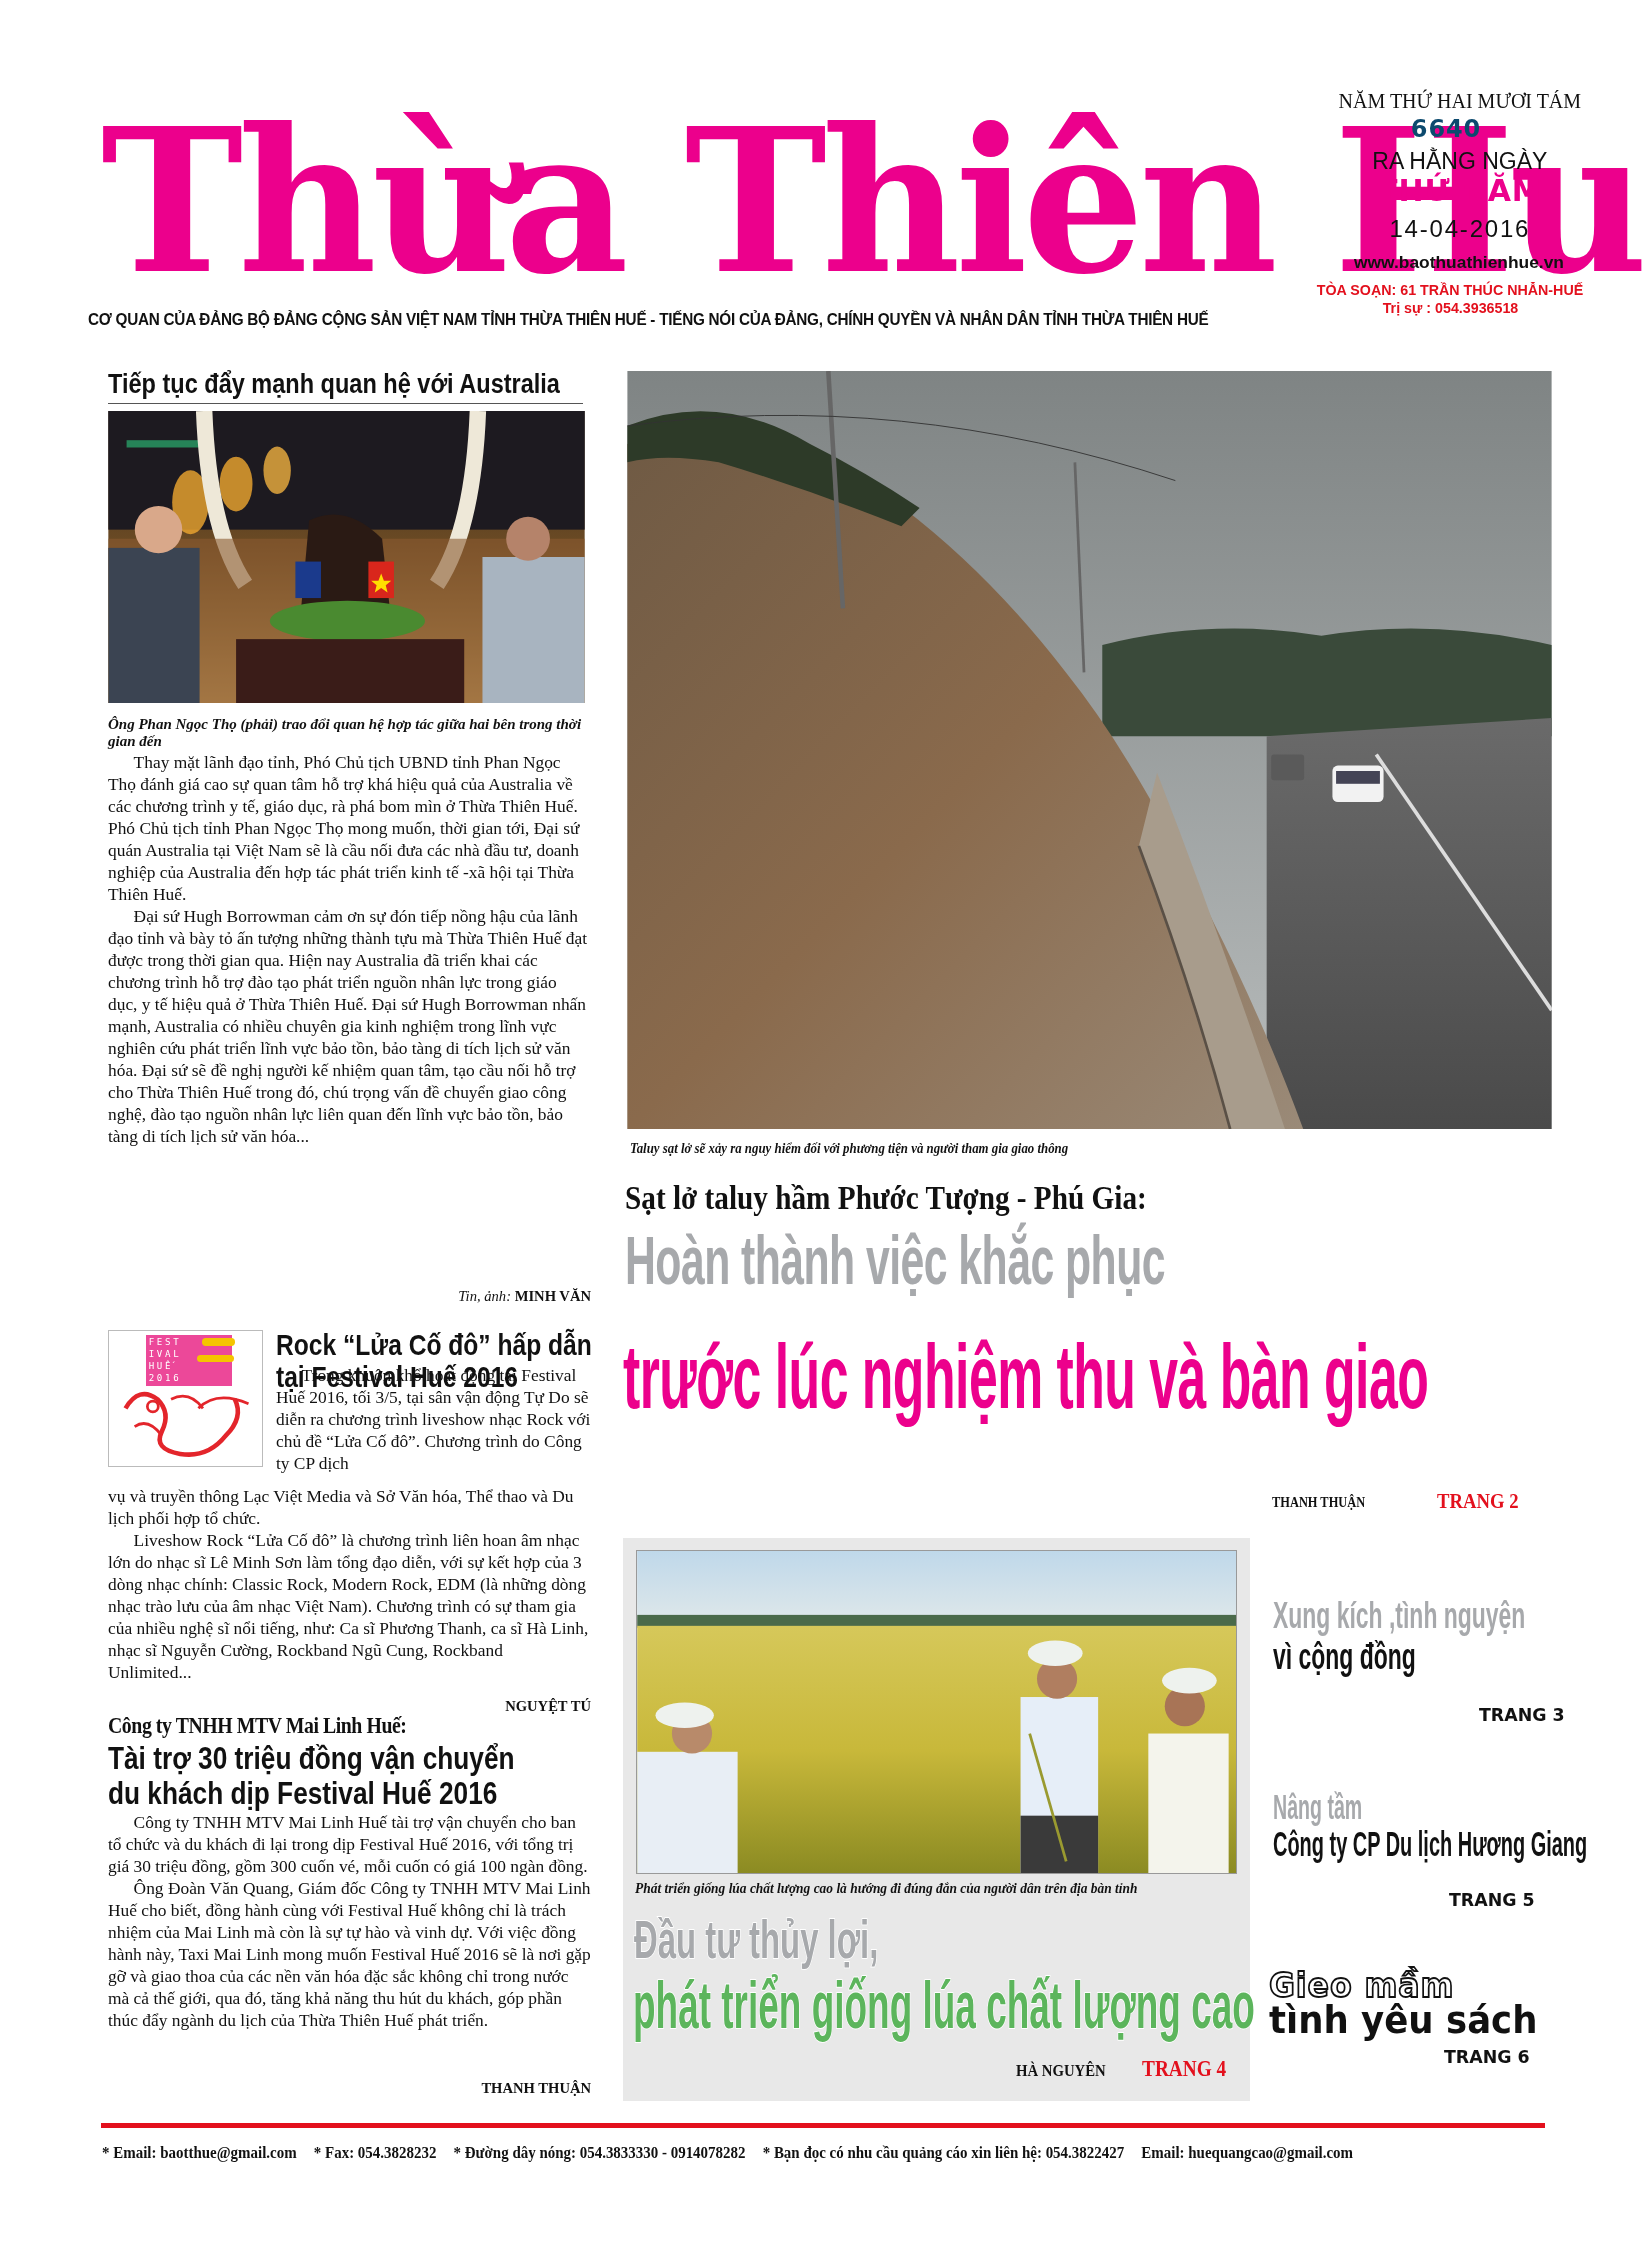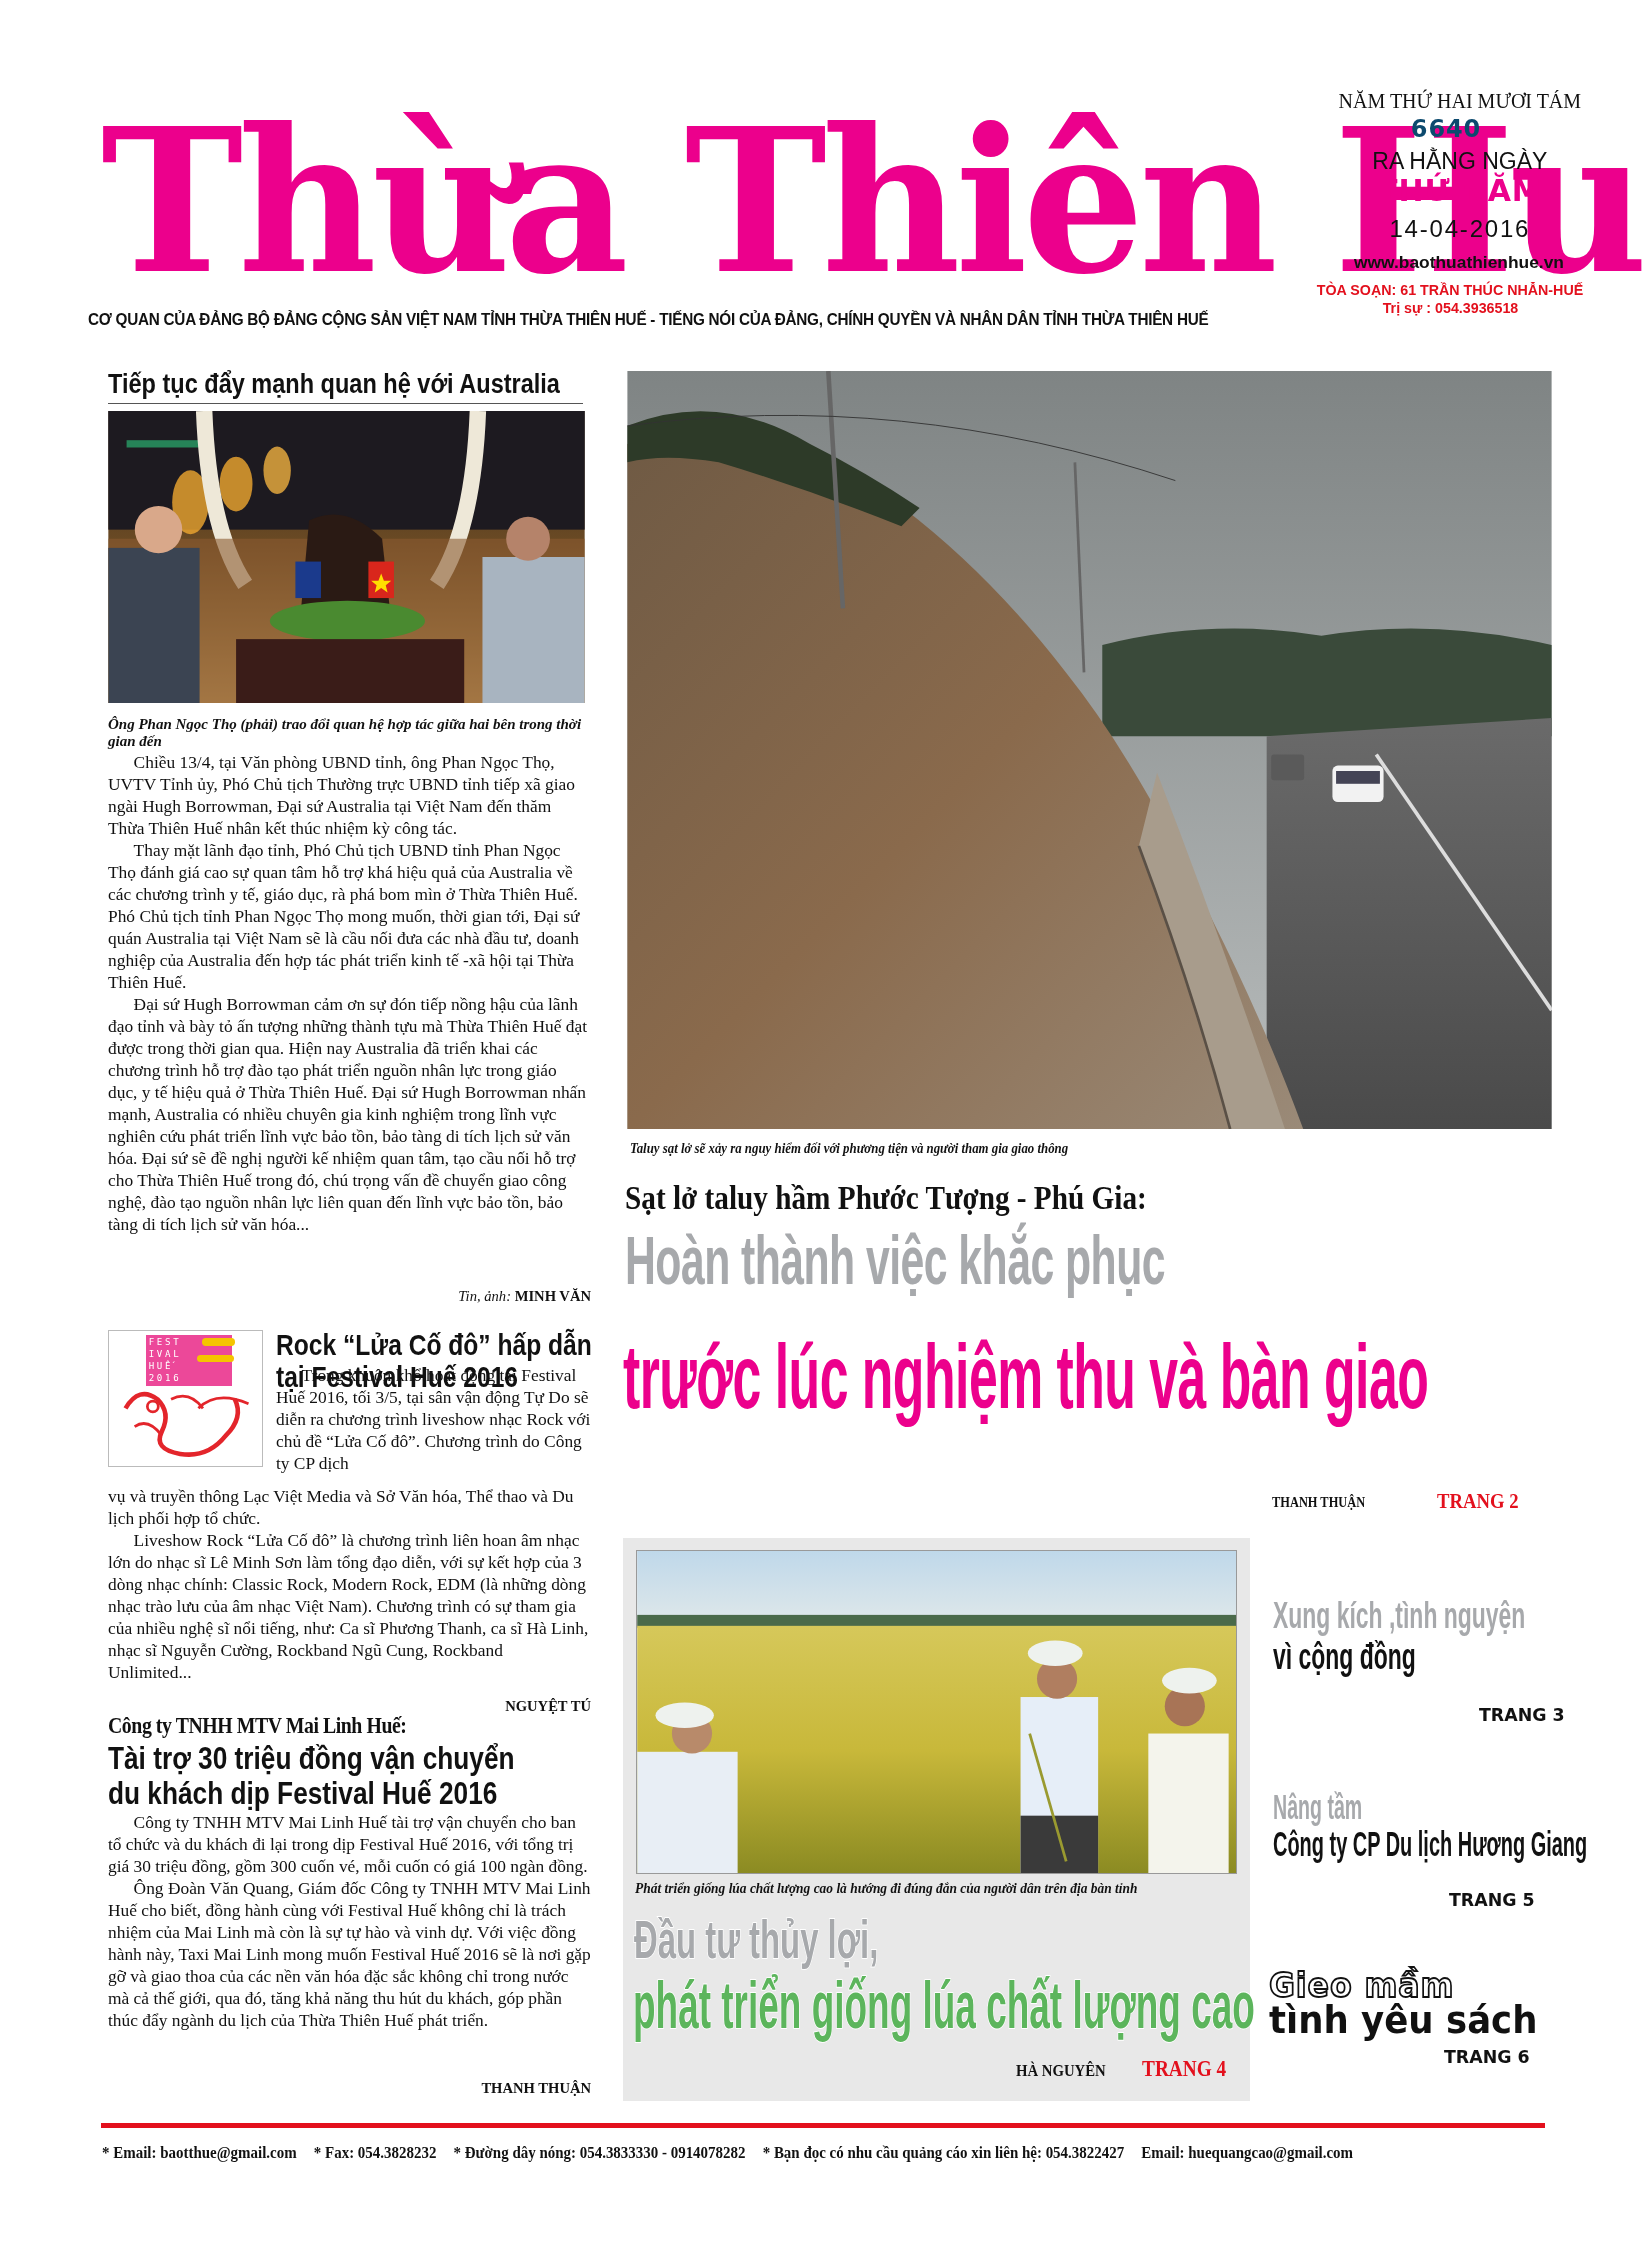--- a/index.html
+++ b/index.html
@@ -116,21 +116,20 @@
       <ellipse cx="262" cy="230" rx="85" ry="22" fill="#4a8a30"></ellipse>
       <rect x="140" y="250" width="250" height="70" fill="#3a1c18"></rect>
       <rect x="0" y="150" width="100" height="170" fill="#3b4452"></rect>
       <circle cx="55" cy="130" r="26" fill="#d9a88a"></circle>
       <rect x="410" y="160" width="112" height="160" fill="#a8b4c0"></rect>
       <circle cx="460" cy="140" r="24" fill="#b5836a"></circle>
     </svg>
   </div>
   <div class="abs caption-italic" style="left:108px; top:716px; width:484px;">Ông Phan Ngọc Thọ (phải) trao đổi quan hệ hợp tác giữa hai bên trong thời gian đến</div>
   <div class="abs body-text" style="left:108px; top:751px; width:482px;">
-    <p>Chiều 13/4, tại Văn phòng UBND tỉnh, ông Phan Ngọc Thọ, UVTV Tỉnh ủy, Phó Chủ tịch Thường trực UBND tỉnh tiếp xã giao ngài Hugh Borrowman, Đại sứ Australia tại Việt Nam đến thăm Thừa Thiên Huế nhân kết thúc nhiệm kỳ công tác.</p>
     <p>Thay mặt lãnh đạo tỉnh, Phó Chủ tịch UBND tỉnh Phan Ngọc Thọ đánh giá cao sự quan tâm hỗ trợ khá hiệu quả của Australia về các chương trình y tế, giáo dục, rà phá bom mìn ở Thừa Thiên Huế. Phó Chủ tịch tỉnh  Phan Ngọc Thọ mong muốn, thời gian tới, Đại sứ quán Australia tại Việt Nam sẽ là cầu nối đưa các nhà đầu tư, doanh nghiệp của Australia đến hợp tác phát triển kinh tế -xã hội tại Thừa Thiên Huế.</p>
     <p>Đại sứ Hugh Borrowman cảm ơn sự đón tiếp nồng hậu của lãnh đạo tỉnh và bày tỏ ấn tượng những thành tựu mà Thừa Thiên Huế đạt được trong thời gian qua. Hiện nay Australia đã triển khai các chương trình hỗ trợ đào tạo phát triển nguồn nhân lực trong giáo dục, y tế hiệu quả ở Thừa Thiên Huế. Đại sứ Hugh Borrowman nhấn mạnh, Australia có nhiều chuyên gia kinh nghiệm trong lĩnh vực nghiên cứu phát triển lĩnh vực bảo tồn, bảo tàng di tích lịch sử văn hóa. Đại sứ sẽ đề nghị người kế nhiệm quan tâm, tạo cầu nối hỗ trợ cho Thừa Thiên Huế trong đó, chú trọng vấn đề chuyển giao công nghệ, đào tạo nguồn nhân lực liên quan đến lĩnh vực bảo tồn, bảo tàng di tích lịch sử văn hóa...</p>
   </div>
   <div class="abs byline" style="left:384px; top:1288px; width:207px;">
     <i>Tin, ảnh: </i><b>MINH VĂN</b>
   </div>
 </article>
 
 <article>
   <div class="abs" style="left:108px; top:1330px; width:155px; height:137px; border:0.9px solid #bbb; background:#fff;">

